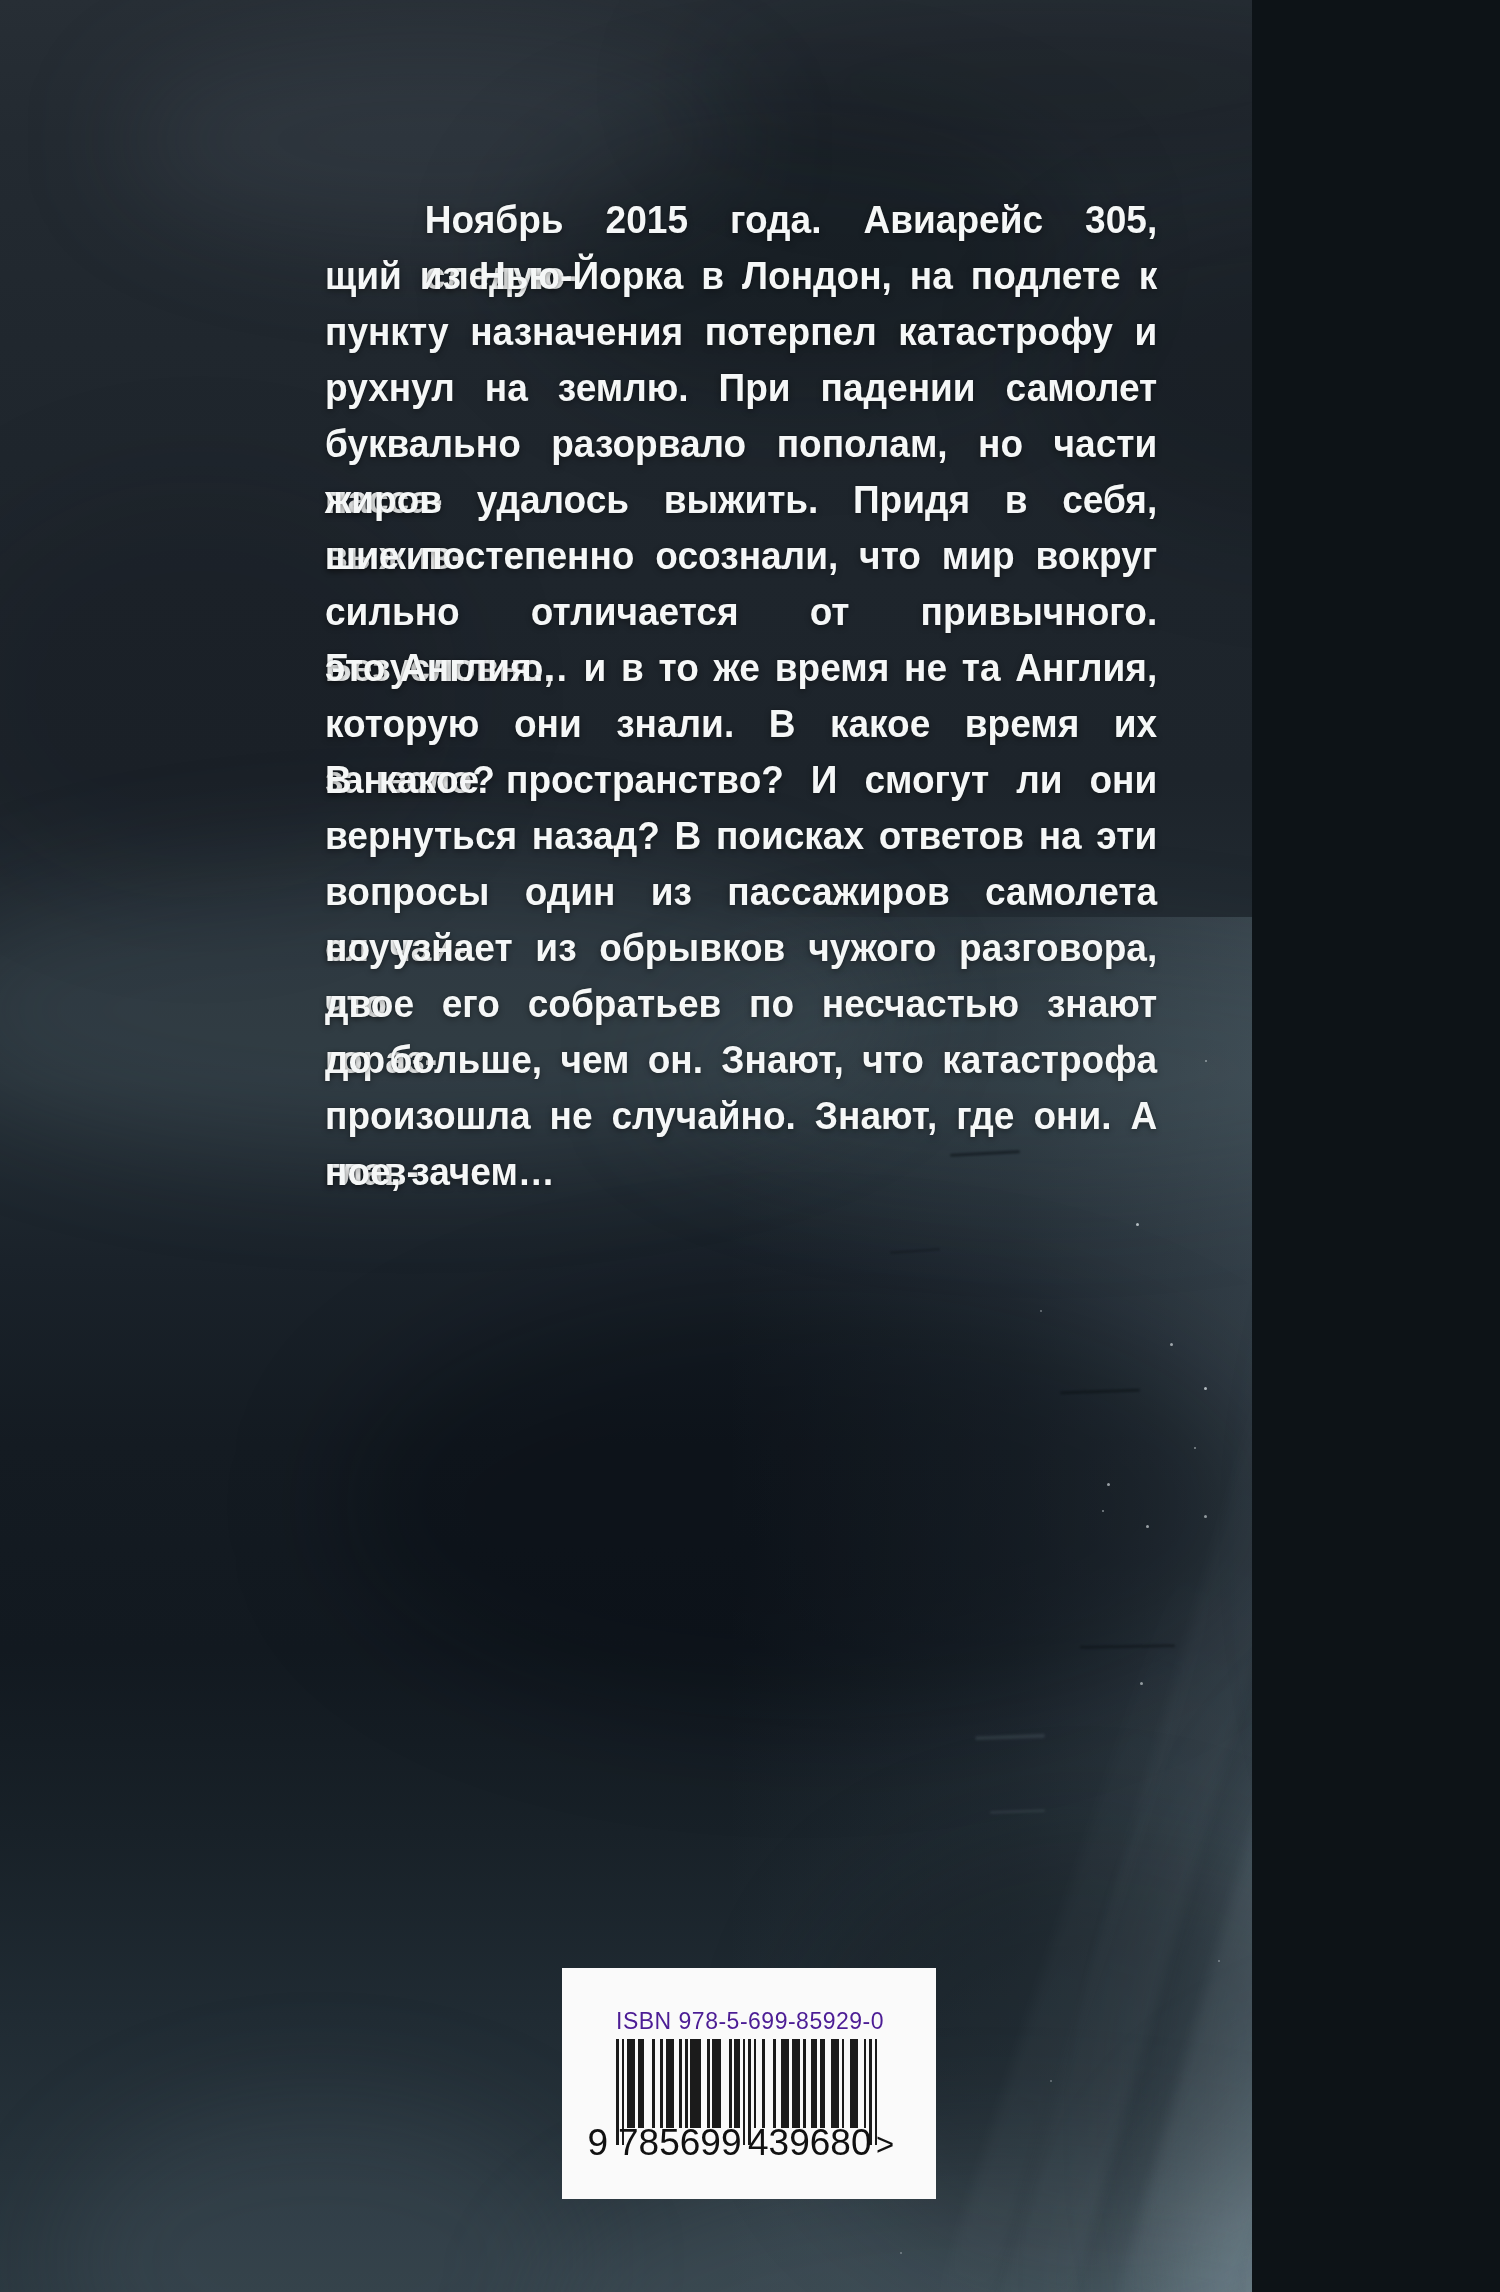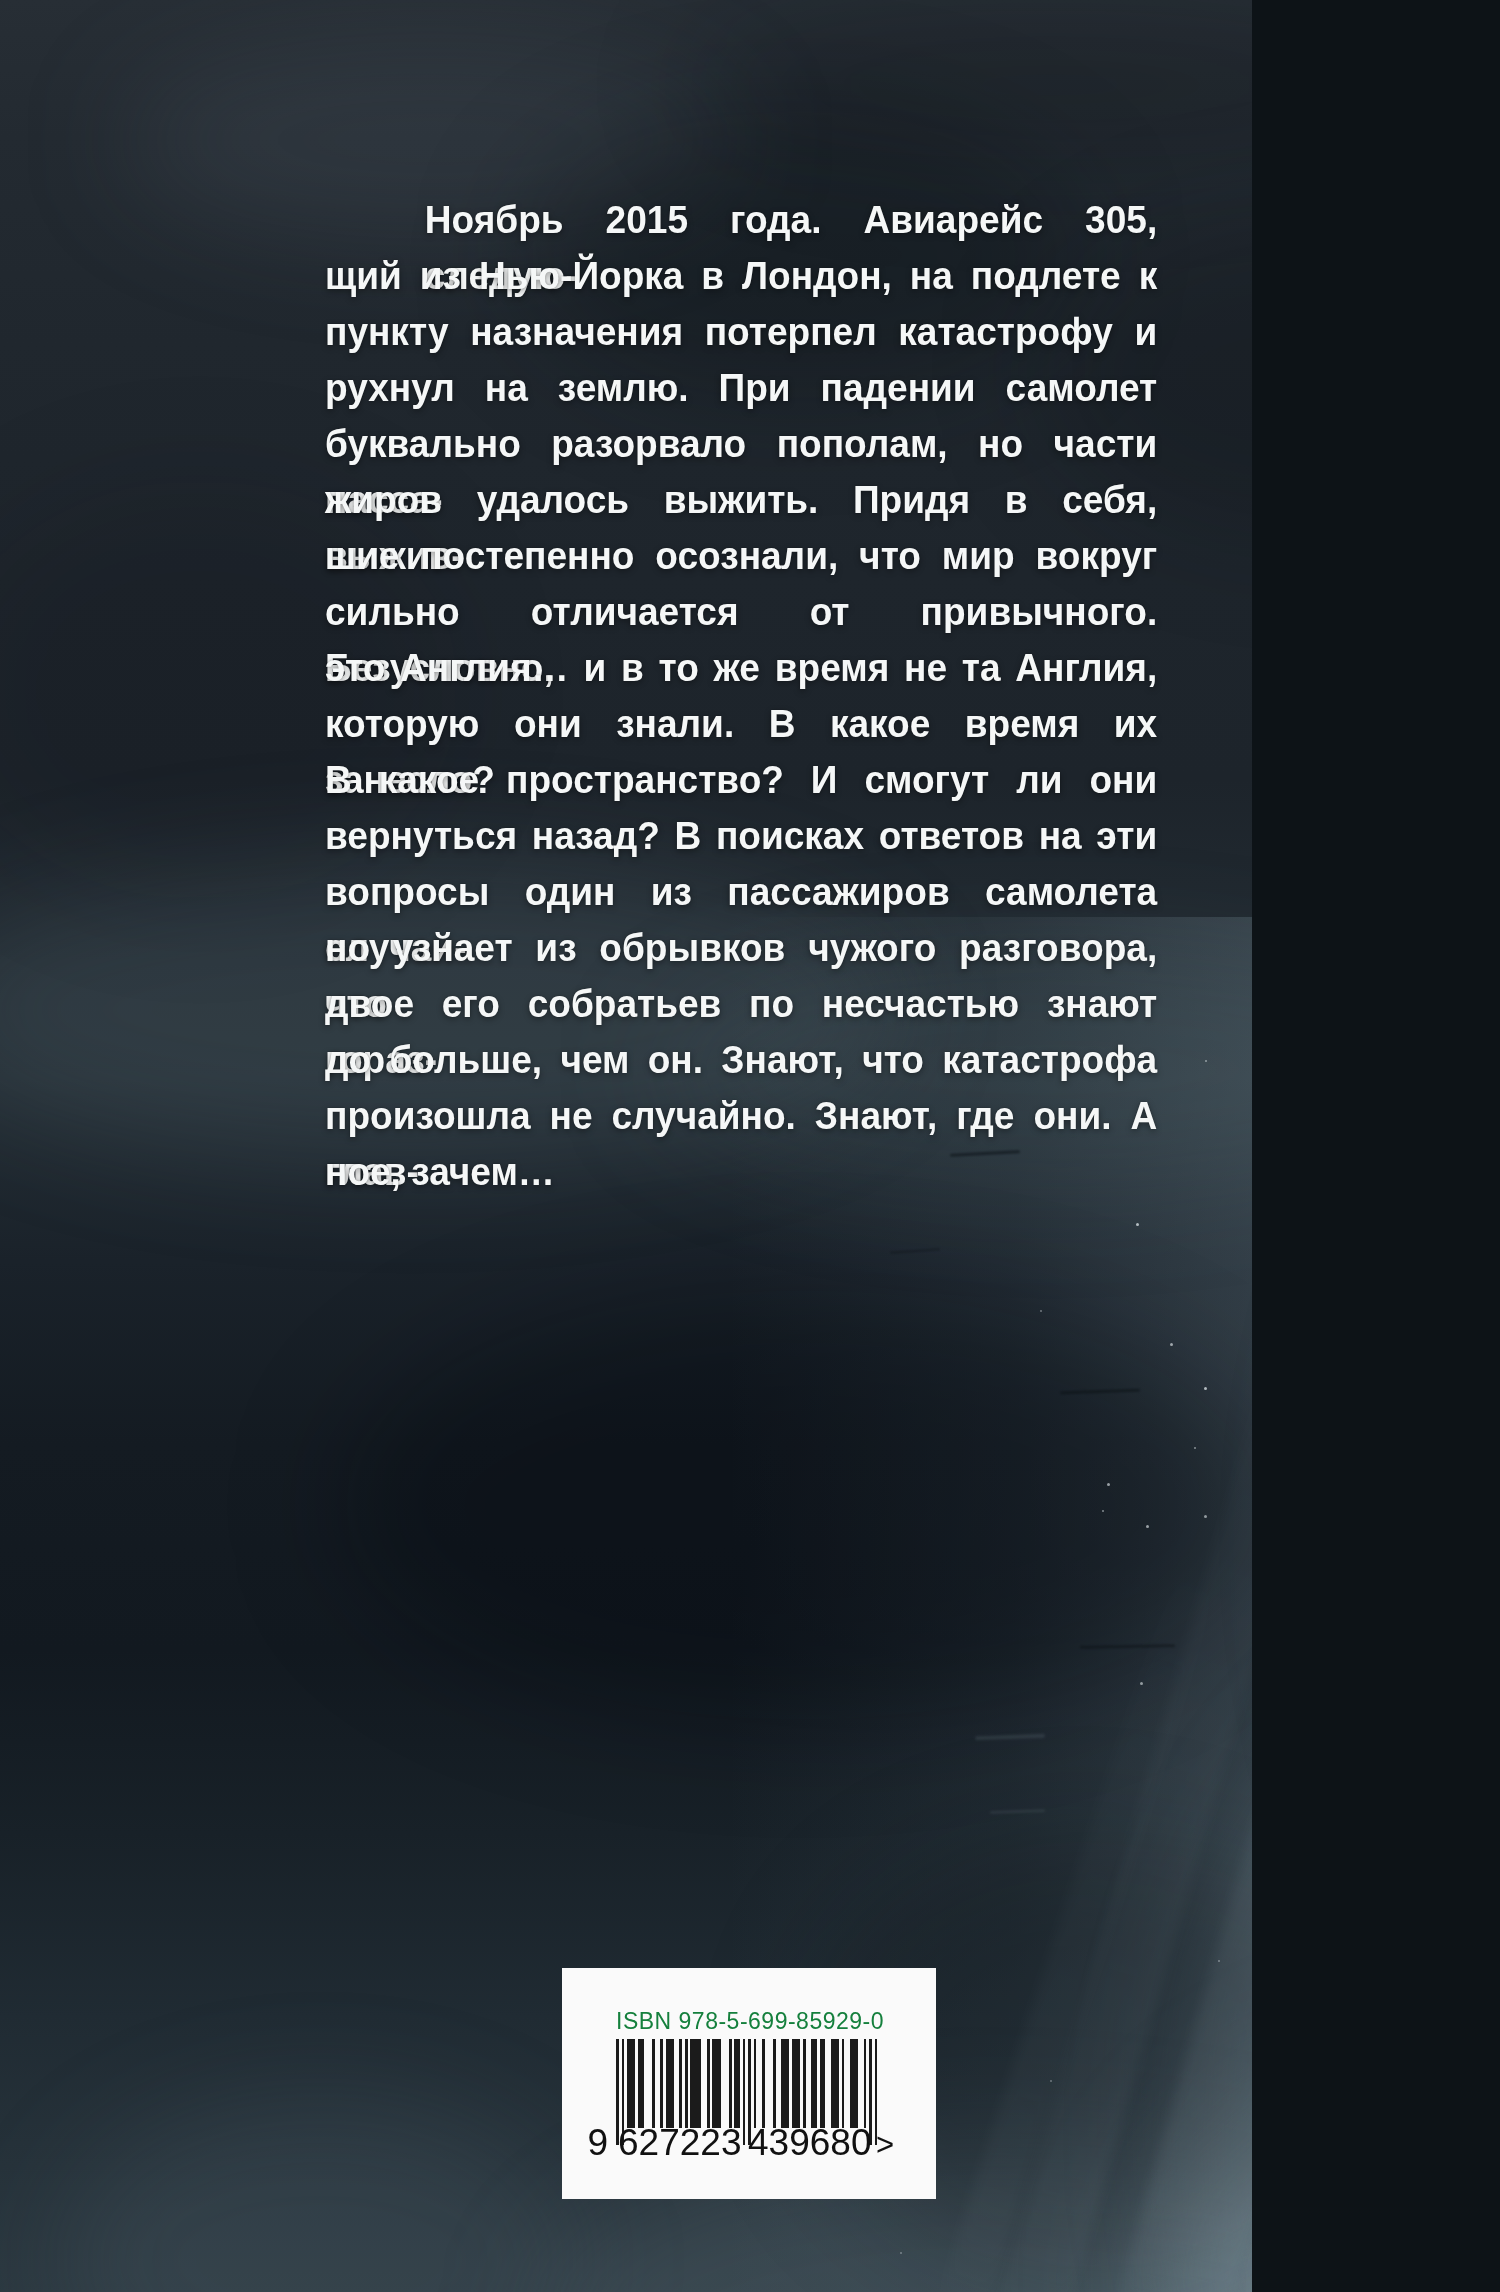--- a/index.html
+++ b/index.html
@@ -51,21 +51,21 @@
   .annotation .line.first{padding-left:105px;}
   .annotation .line.last{text-align-last:left;}
 
   
   .sticker{
     position:absolute;left:562px;top:1968px;width:374px;height:231px;
     background:#fafafa;
   }
   .isbn-label{
     position:absolute;left:54px;top:42px;
-    font-size:23px;line-height:1;color:#15803d;
+    font-size:23px;line-height:1;color:#4c1d95;
     letter-spacing:0.5px;white-space:nowrap;
   }
   .bars{
     position:absolute;left:54px;top:71px;height:106px;
     display:flex;align-items:flex-start;
   }
   .bars .m{width:2.75px;height:89px;flex:none;}
   .bars .m.b{background:#1b1b1b;}
   .bars .m.g{height:106px;}
   .bc-digit{
@@ -262,18 +262,18 @@
         <div class="m b"></div>
         <div class="m"></div>
         <div class="m"></div>
         <div class="m b"></div>
         <div class="m"></div>
         <div class="m b g"></div>
         <div class="m g"></div>
         <div class="m b g"></div>
       </div>
     <div class="bc-digit d-first">9</div>
-    <div class="bc-digit d-left">627223</div>
+    <div class="bc-digit d-left">785699</div>
     <div class="bc-digit d-right">439680</div>
     <div class="bc-digit d-trail">&gt;</div>
   </div>
 
 </div>
 
 </body></html>

